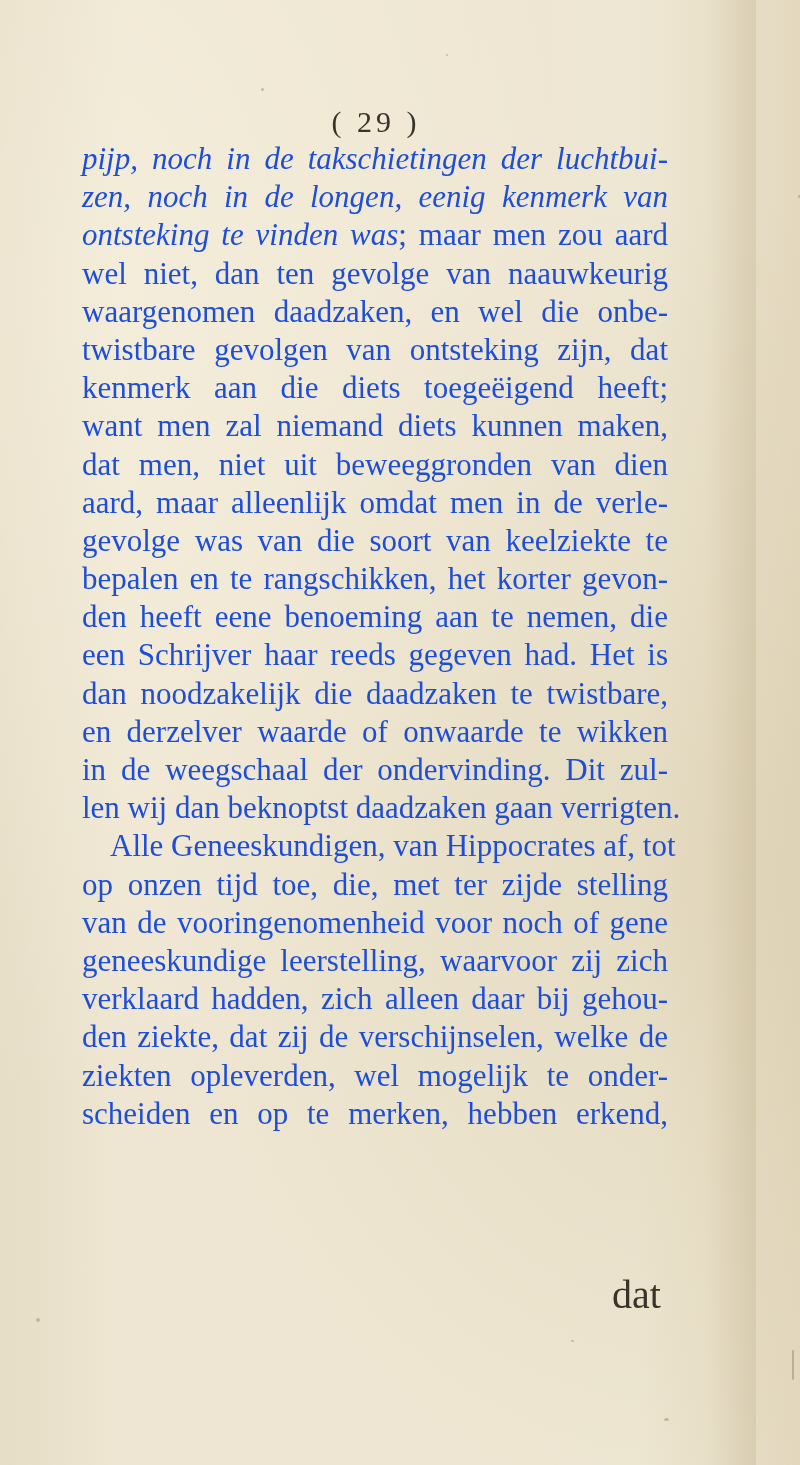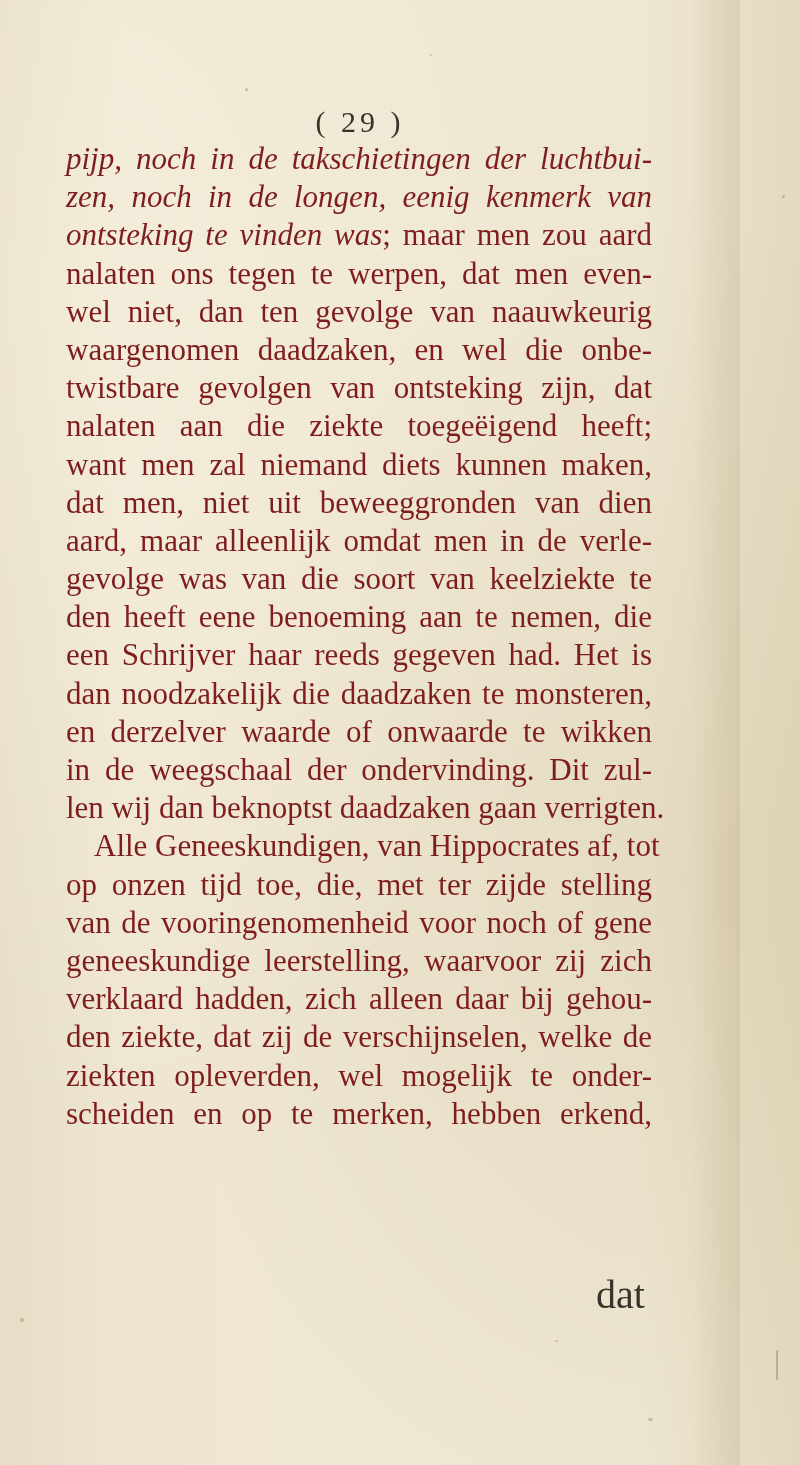--- a/index.html
+++ b/index.html
@@ -14,21 +14,21 @@
     background: #ece4cf;
     background-image:
       radial-gradient(ellipse at 10% 20%, rgba(255,250,235,0.35) 0%, rgba(0,0,0,0) 50%),
       radial-gradient(ellipse at 90% 60%, rgba(210,195,160,0.35) 0%, rgba(0,0,0,0) 55%),
       linear-gradient(to right, #e6ddc6 0%, #eee6d2 15%, #eee7d3 80%, #e4d9bf 100%);
     font-family: "Liberation Serif", "DejaVu Serif", serif;
     color: #2b251c;
   }
   .page {
     position: absolute;
-    left: 0;
+    left: 16px;
     top: 0;
     width: 740px;
     height: 1465px;
     border-radius: 23px;
   }
   .page-number {
     position: absolute;
     top: 105px;
     left: 290px;
     width: 140px;
@@ -44,21 +44,21 @@
     width: 586px;
   }
   .line {
     display: block;
     height: 38.2px;
     line-height: 38.2px;
     font-size: 31px;
     white-space: nowrap;
     text-align: justify;
     text-align-last: justify;
-    color: #7f1d1d;
+    color: #1d4ed8;
   }
   .line.indent {
     padding-left: 28px;
   }
   .it {
     font-style: italic;
   }
   .catchword {
     position: absolute;
     left: 596px;
@@ -85,32 +85,32 @@
 
 <div class="page">
   <div class="edge-shadow"></div>
 
   <div class="page-number">( 29 )</div>
 
   <div class="text-block">
     <span class="line"><span class="it">pijp, noch in de takschietingen der luchtbui-</span></span>
     <span class="line"><span class="it">zen, noch in de longen, eenig kenmerk van</span></span>
     <span class="line"><span class="it">ontsteking te vinden was</span><span>; maar men zou aard</span></span>
-    <span class="line">nalaten ons tegen te werpen, dat men even-</span>
     <span class="line">wel niet, dan ten gevolge van naauwkeurig</span>
     <span class="line">waargenomen daadzaken, en wel die onbe-</span>
     <span class="line">twistbare gevolgen van ontsteking zijn, dat</span>
-    <span class="line">nalaten aan die ziekte toegeëigend heeft;</span>
+    <span class="line">kenmerk aan die diets toegeëigend heeft;</span>
     <span class="line">want men zal niemand diets kunnen maken,</span>
     <span class="line">dat men, niet uit beweeggronden van dien</span>
     <span class="line">aard, maar alleenlijk omdat men in de verle-</span>
     <span class="line">gevolge was van die soort van keelziekte te</span>
+    <span class="line">bepalen en te rangschikken, het korter gevon-</span>
     <span class="line">den heeft eene benoeming aan te nemen, die</span>
     <span class="line">een Schrijver haar reeds gegeven had. Het is</span>
-    <span class="line">dan noodzakelijk die daadzaken te monsteren,</span>
+    <span class="line">dan noodzakelijk die daadzaken te twistbare,</span>
     <span class="line">en derzelver waarde of onwaarde te wikken</span>
     <span class="line">in de weegschaal der ondervinding. Dit zul-</span>
     <span class="line">len wij dan beknoptst daadzaken gaan verrigten.</span>
     <span class="line indent">Alle Geneeskundigen, van Hippocrates af, tot</span>
     <span class="line">op onzen tijd toe, die, met ter zijde stelling</span>
     <span class="line">van de vooringenomenheid voor noch of gene</span>
     <span class="line">geneeskundige leerstelling, waarvoor zij zich</span>
     <span class="line">verklaard hadden, zich alleen daar bij gehou-</span>
     <span class="line">den ziekte, dat zij de verschijnselen, welke de</span>
     <span class="line">ziekten opleverden, wel mogelijk te onder-</span>

